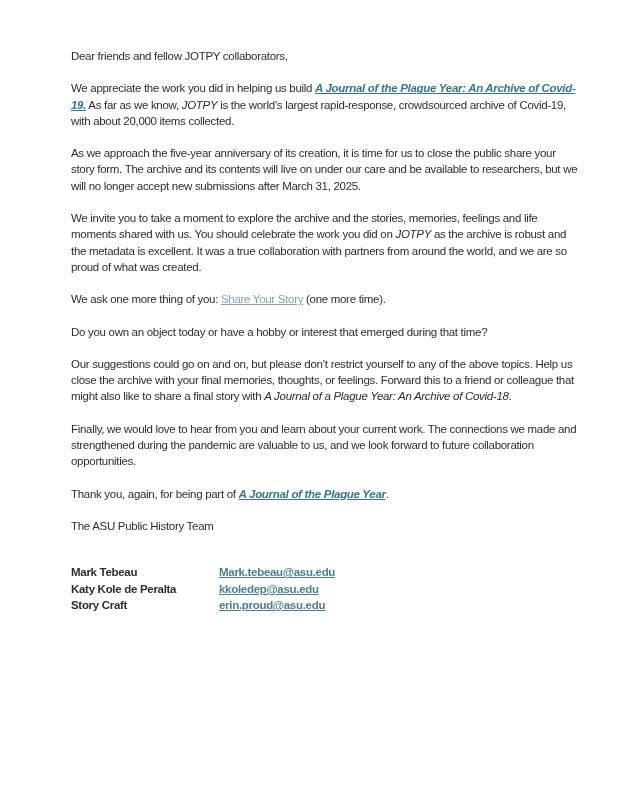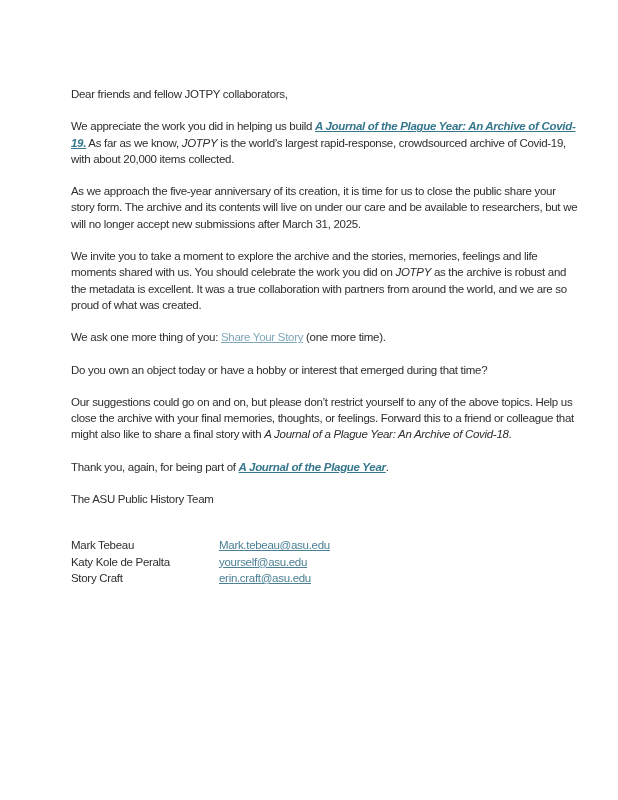--- a/index.html
+++ b/index.html
@@ -7,21 +7,21 @@
     padding: 0;
     background: #ffffff;
   }
   .page {
     position: relative;
     width: 618px;
     height: 800px;
     margin: 0 auto;
     background: var(--page-bg, #ffffff);
     box-sizing: border-box;
-    padding: 86px 40px 40px 71px;
+    padding: 48px 40px 40px 71px;
     font-family: "Liberation Sans", sans-serif;
     font-size: 11.5px;
     line-height: 16.3px;
     letter-spacing: -0.3px;
     color: var(--text-color, #2e2e2e);
     overflow: hidden;
   }
   .para {
     margin: 0 0 16px 0;
     max-width: 507px;
@@ -45,49 +45,51 @@
     cursor: pointer;
     margin-top: 40px;
   }
   a.run-link_email {
     color: var(--link-email, #4a7f95);
     text-decoration: underline;
     cursor: pointer;
   }
   .signature {
     margin-top: 30px;
+    font-weight: bold;
   }
   .sig-row {
     display: grid;
     grid-template-columns: 148px auto;
     line-height: 16.3px;
   }
 </style>
 </head>
 <body>
 
 <div class="page">
   <div id="letter-body">
       <p class="para"><span>Dear friends and fellow JOTPY collaborators,</span></p>
       <p class="para"><span>We appreciate the work you did in helping us build </span><a class="run-link_strong">A Journal of the Plague Year: An Archive of Covid-19.</a><span> As far as we know, </span><span class="run-em">JOTPY</span><span> is the world’s largest rapid-response, crowdsourced archive of Covid-19, with about 20,000 items collected.</span></p>
       <p class="para"><span>As we approach the five-year anniversary of its creation, it is time for us to close the public share your story form. The archive and its contents will live on under our care and be available to researchers, but we will no longer accept new submissions after March 31, 2025.</span></p>
       <p class="para"><span>We invite you to take a moment to explore the archive and the stories, memories, feelings and life moments shared with us. You should celebrate the work you did on </span><span class="run-em">JOTPY</span><span> as the archive is robust and the metadata is excellent. It was a true collaboration with partners from around the world, and we are so proud of what was created.</span></p>
       <p class="para"><span>We ask one more thing of you: </span><a class="run-link_light">Share Your Story</a><span> (one more time).</span></p>
       <p class="para"><span>Do you own an object today or have a hobby or interest that emerged during that time?</span></p>
       <p class="para"><span>Our suggestions could go on and on, but please don’t restrict yourself to any of the above topics. Help us close the archive with your final memories, thoughts, or feelings. Forward this to a friend or colleague that might also like to share a final story with </span><span class="run-em">A Journal of a Plague Year: An Archive of Covid-18</span><span>.</span></p>
+      <p class="para"><span>Finally, we would love to hear from you and learn about your current work. The connections we made and strengthened during the pandemic are valuable to us, and we look forward to future collaboration opportunities.</span></p>
       <p class="para"><span>Thank you, again, for being part of </span><a class="run-link_strong">A Journal of the Plague Year</a><span>.</span></p>
       <p class="para"><span>The ASU Public History Team</span></p>
     </div>
   <div id="signature" class="signature">
       <div class="sig-row">
         <span>Mark Tebeau</span>
         <a class="run-link_email">Mark.tebeau@asu.edu</a>
       </div>
       <div class="sig-row">
         <span>Katy Kole de Peralta</span>
-        <a class="run-link_email">yourself@asu.edu</a>
+        <a class="run-link_email">kkoledep@asu.edu</a>
       </div>
       <div class="sig-row">
         <span>Story Craft</span>
-        <a class="run-link_email">erin.craft@asu.edu</a>
+        <a class="run-link_email">erin.proud@asu.edu</a>
       </div>
     </div>
 </div>
 
 </body></html>

